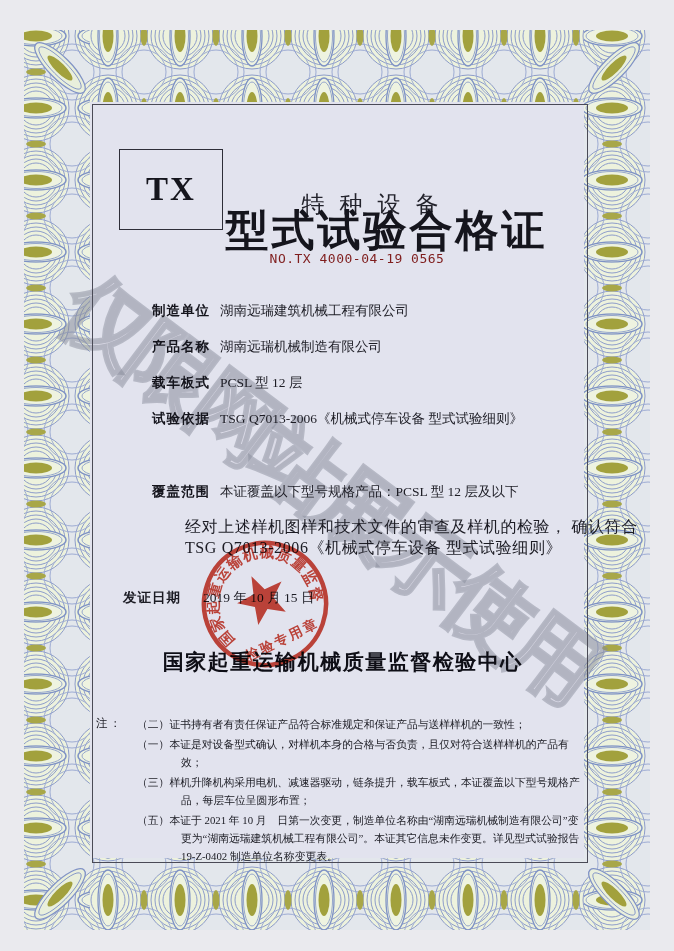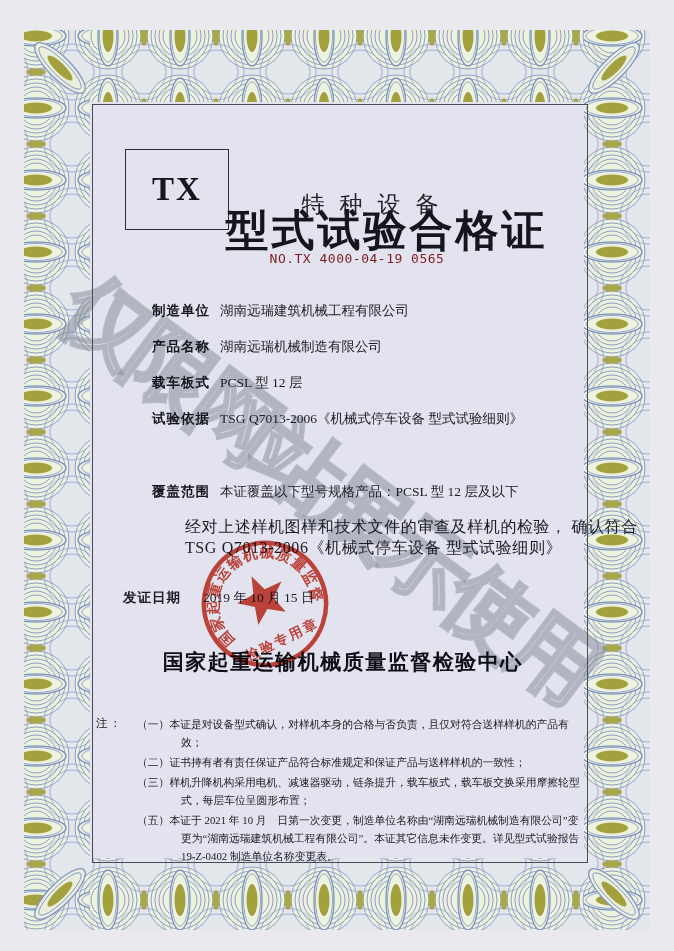--- a/index.html
+++ b/index.html
@@ -12,21 +12,21 @@
   .watermark{
     position:absolute;left:108px;top:250px;z-index:1;white-space:nowrap;
     font-size:86px;font-weight:bold;letter-spacing:-6px;
     color:rgba(148,150,164,0.10);
     -webkit-text-stroke:3px rgba(134,137,152,0.48);
     transform:rotate(37deg);transform-origin:0 0;
     pointer-events:none;
   }
   .inner-rect{position:absolute;left:92px;top:104px;width:494px;height:757px;
     border:1.5px solid #4a4a56;z-index:2;}
-  .tx-box{position:absolute;left:125px;top:149px;width:102px;height:79px;
+  .tx-box{position:absolute;left:119px;top:149px;width:102px;height:79px;
     border:1.5px solid #2e2e38;display:flex;align-items:center;justify-content:center;
     z-index:2;font-weight:bold;font-size:33px;letter-spacing:2px;color:#15151d;}
   .title-small{position:absolute;left:240px;top:145px;width:260px;text-align:center;
     font-size:23px;font-weight:400;letter-spacing:15px;text-indent:15px;z-index:2;color:#23232c;margin-top:44px;}
   .title-main{position:absolute;left:200px;top:179px;width:370px;text-align:center;
     font-size:43px;font-weight:bold;letter-spacing:3px;text-indent:3px;z-index:2;color:#15151d;margin-top:23px;}
   .cert-no{position:absolute;left:227px;top:251px;width:260px;text-align:center;
     font-size:13px;letter-spacing:0.5px;z-index:2;color:#7f1d1d;
     font-family:"DejaVu Sans Mono","Liberation Mono",monospace;}
   .row{position:absolute;left:136px;font-size:13.5px;white-space:nowrap;z-index:2;margin-left:16px;}
@@ -162,19 +162,19 @@
       <text font-size="14.5" font-weight="bold" letter-spacing="1.2" fill="#ce3a2c" font-family="Liberation Serif, DejaVu Serif, serif">
         <textPath href="#sealArc">国家起重运输机械质量监督检验中心</textPath>
       </text>
       <polygon fill="#ce3a2c" points="85,54 91.2,71.5 109.7,72 95.3,83.2 100.3,101 85,90.5 69.7,101 74.7,83.2 60.3,72 78.8,71.5"></polygon>
       <text x="85" y="129" text-anchor="middle" font-size="13.5" font-weight="bold" letter-spacing="2.5" fill="#ce3a2c" font-family="Liberation Serif, DejaVu Serif, serif">检验专用章</text>
     </g>
   </svg>
 
   <div class="note-lab">注：</div>
   <div class="notes">
+    <div class="item">（二）证书持有者有责任保证产品符合标准规定和保证产品与送样样机的一致性；</div>
     <div class="item">（一）本证是对设备型式确认，对样机本身的合格与否负责，且仅对符合送样样机的产品有效；</div>
-    <div class="item">（二）证书持有者有责任保证产品符合标准规定和保证产品与送样样机的一致性；</div>
-    <div class="item">（三）样机升降机构采用电机、减速器驱动，链条提升，载车板式，载车板交换采用摩擦轮型式，每层车位呈圆形布置；</div>
+    <div class="item">（三）样机升降机构采用电机、减速器驱动，链条提升，载车板式，本证覆盖以下型号规格产品，每层车位呈圆形布置；</div>
     <div class="item">（五）本证于 2021 年 10 月　日第一次变更，制造单位名称由“湖南远瑞机械制造有限公司”变更为“湖南远瑞建筑机械工程有限公司”。本证其它信息未作变更。详见型式试验报告 19-Z-0402 制造单位名称变更表。</div>
   </div>
 
 </div>
 
 </body></html>

